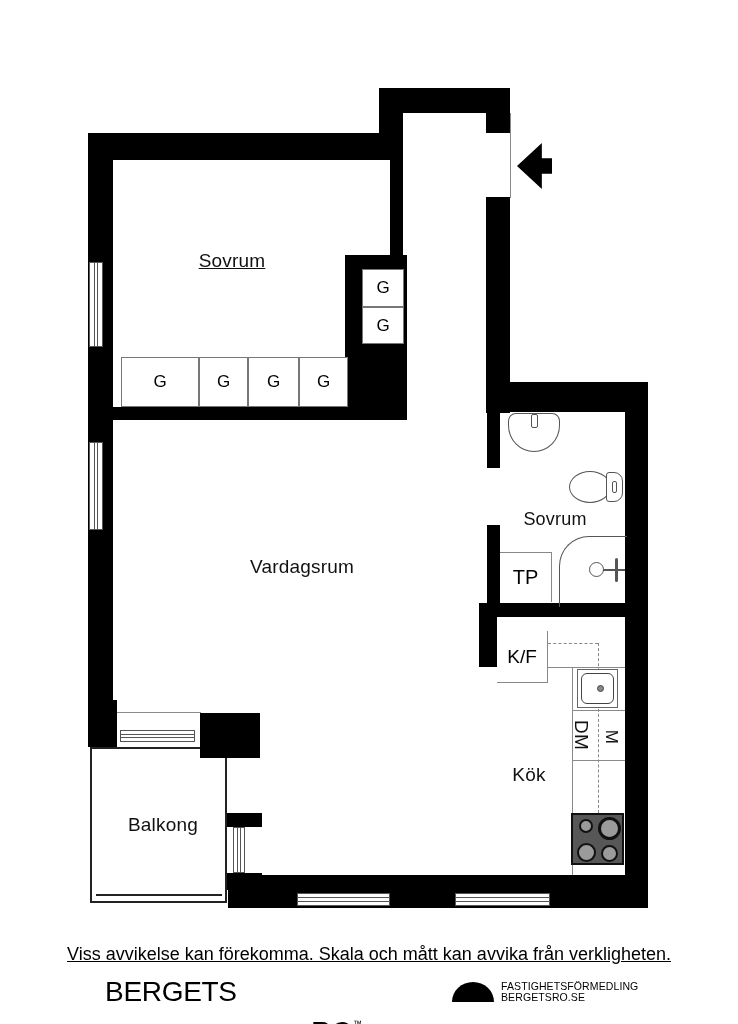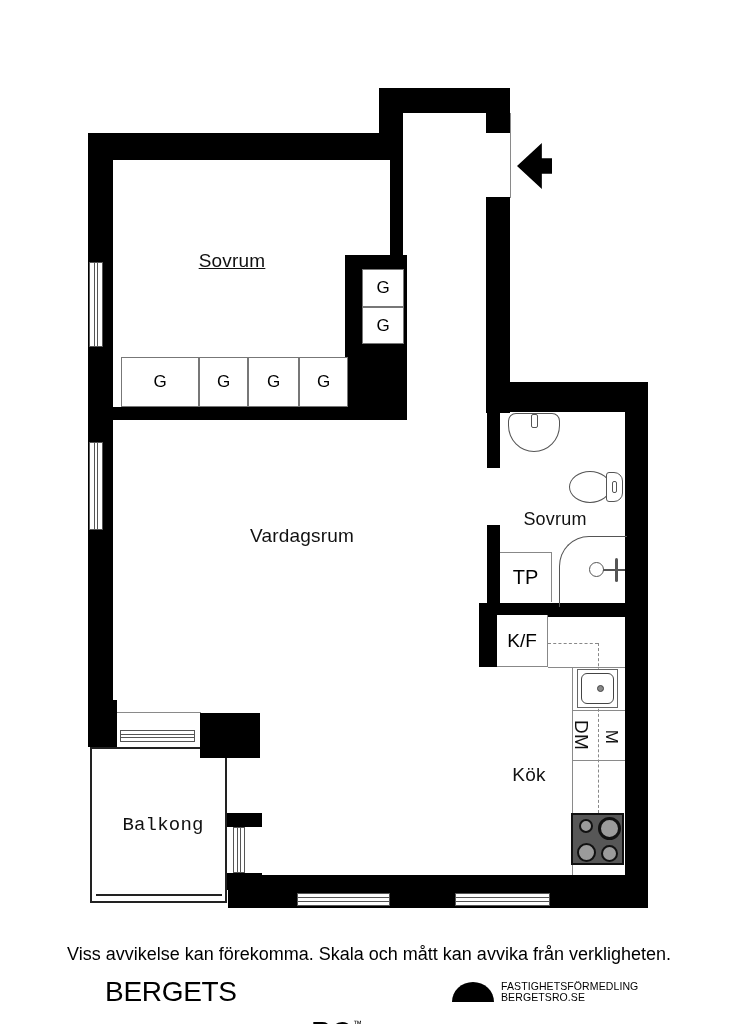--- a/index.html
+++ b/index.html
@@ -15,37 +15,37 @@
   .tl{position:absolute;background:#8a8a8a;z-index:3;}
   
   .win{position:absolute;background:#fff;border:1px solid #555;box-sizing:border-box;z-index:3;}
   .win-v{background-image:linear-gradient(to right, transparent 30%, #555 30%, #555 39%, transparent 39%, transparent 61%, #555 61%, #555 70%, transparent 70%);}
   .win-h{background-image:linear-gradient(to bottom, transparent 30%, #555 30%, #555 39%, transparent 39%, transparent 61%, #555 61%, #555 70%, transparent 70%);}
   
   .box{position:absolute;background:#fff;box-sizing:border-box;z-index:3;
        display:flex;align-items:center;justify-content:center;}
   .gbox{border:1px solid #777;font-size:17px;}
   .tpbox{border-top:1px solid #888;border-right:1px solid #888;font-size:20px;}
-  .kfbox{border-right:1px solid #888;border-bottom:1px solid #888;font-size:19px;}
+  .kfbox{border-right:1px solid #888;border-bottom:1px solid #888;font-size:19px;margin-top:16px;}
   
   .lbl{position:absolute;transform:translate(-50%,-50%);white-space:nowrap;
        font-size:19px;color:#111;z-index:4;letter-spacing:.2px;}
   .rot{transform:translate(-50%,-50%) rotate(90deg);}
   
   .dash-v{position:absolute;width:0;border-left:1px dashed #888;z-index:3;}
   .dash-h{position:absolute;height:0;border-top:1px dashed #888;z-index:3;}
   
   .fix{position:absolute;box-sizing:border-box;z-index:3;background:#fff;}
   .balcony-outline{position:absolute;border:2px solid #222;box-sizing:border-box;z-index:1;background:#fff;}
   .arrow{position:absolute;background:#000;z-index:4;
          clip-path:polygon(0 50%, 71% 2%, 71% 34%, 100% 34%, 100% 66%, 71% 66%, 71% 98%);}
   .stove{position:absolute;background:#575757;border:2px solid #101010;box-sizing:border-box;z-index:3;}
   .burner{position:absolute;border-radius:50%;background:#9b9b9b;box-sizing:border-box;border:2px solid #111;}
   
-  .footer-text{position:absolute;left:50%;transform:translateX(-50%);top:944px;font-size:18px;white-space:nowrap;}
+  .footer-text{position:absolute;left:50%;transform:translateX(-50%);top:944px;font-size:18px;white-space:nowrap;text-decoration:underline;}
   .brand1{position:absolute;left:105px;top:976px;font-size:28px;letter-spacing:-.3px;}
   .brand2{position:absolute;left:311px;top:1016px;font-size:28px;}
   .tm{font-size:9px;vertical-align:14px;letter-spacing:0;}
   .dome{position:absolute;left:452px;top:982px;width:42px;height:20px;background:#000;
         border-radius:21px 21px 0 0 / 20px 20px 0 0;}
   .agency{position:absolute;left:501px;top:981px;font-size:10.5px;line-height:10.5px;letter-spacing:.1px;}
 </style>
 </head>
 <body>
 
@@ -134,24 +134,24 @@
   <div class="fix" style="left:581px;top:673px;width:33px;height:31px;border:1.5px solid #444;border-radius:6px;"></div>
   <div class="fix" style="left:597px;top:685px;width:7px;height:7px;border:1.5px solid #444;border-radius:50%;background:#888;"></div>
   <div class="stove" style="left:571px;top:813px;width:53px;height:52px;">
     <div class="burner" style="left:6px;top:4px;width:14px;height:14px;"></div>
     <div class="burner" style="left:25px;top:2px;width:23px;height:23px;border-width:3px;"></div>
     <div class="burner" style="left:4px;top:28px;width:19px;height:19px;border-width:2.5px;"></div>
     <div class="burner" style="left:28px;top:30px;width:17px;height:17px;border-width:2.5px;"></div>
   </div>
 
   <div class="lbl" style="left:232px;top:261px;text-decoration:underline;">Sovrum</div>
-  <div class="lbl" style="left:302px;top:536px;">Vardagsrum</div>
+  <div class="lbl" style="left:302px;top:567px;">Vardagsrum</div>
   <div class="lbl" style="left:555px;top:519px;font-size:18px;">Sovrum</div>
   <div class="lbl" style="left:529px;top:775px;">Kök</div>
-  <div class="lbl" style="left:163px;top:825px;font-family:Liberation Mono, monospace;">Balkong</div>
+  <div class="lbl" style="left:163px;top:825px;">Balkong</div>
   <div class="lbl rot" style="left:581px;top:735px;">DM</div>
   <div class="lbl rot" style="left:611px;top:737px;font-size:17px;">M</div>
 
 </div>
 
 <div class="footer-text">Viss avvikelse kan förekomma. Skala och mått kan avvika från verkligheten.</div>
 <div class="brand1">BERGETS</div>
 <div class="brand2"><span>RO</span><span class="tm">™</span></div>
 <div class="dome"></div>
 <div class="agency">

